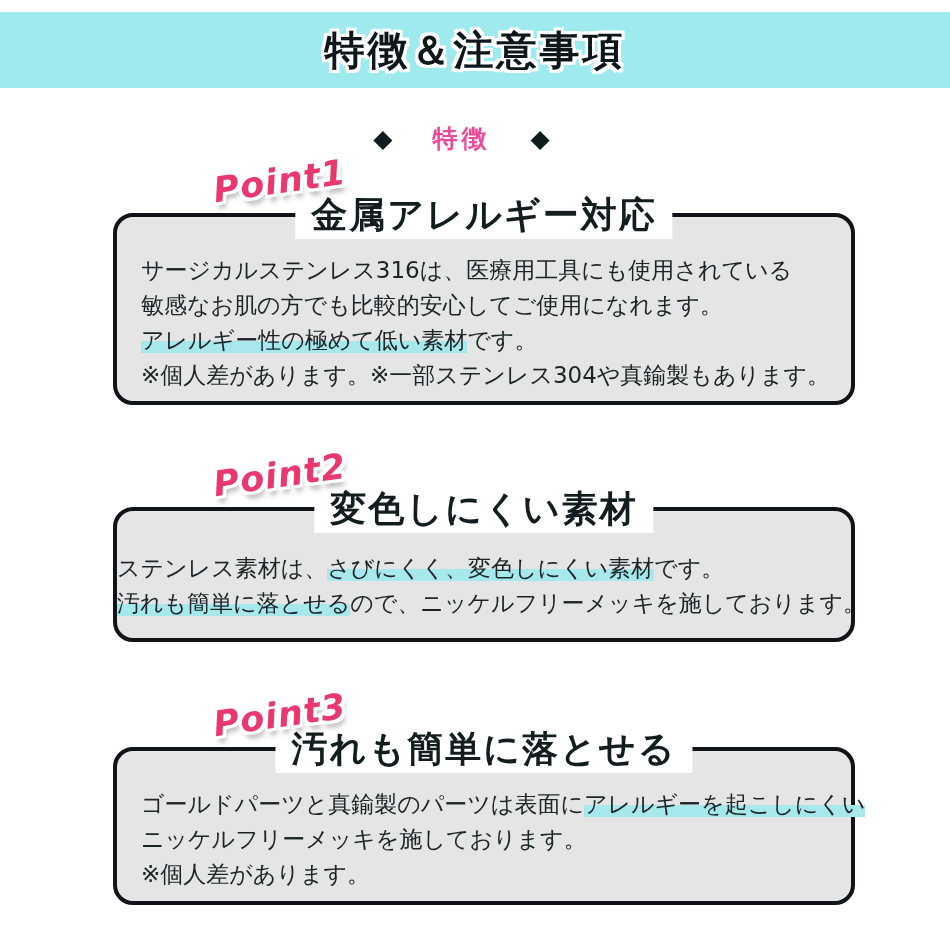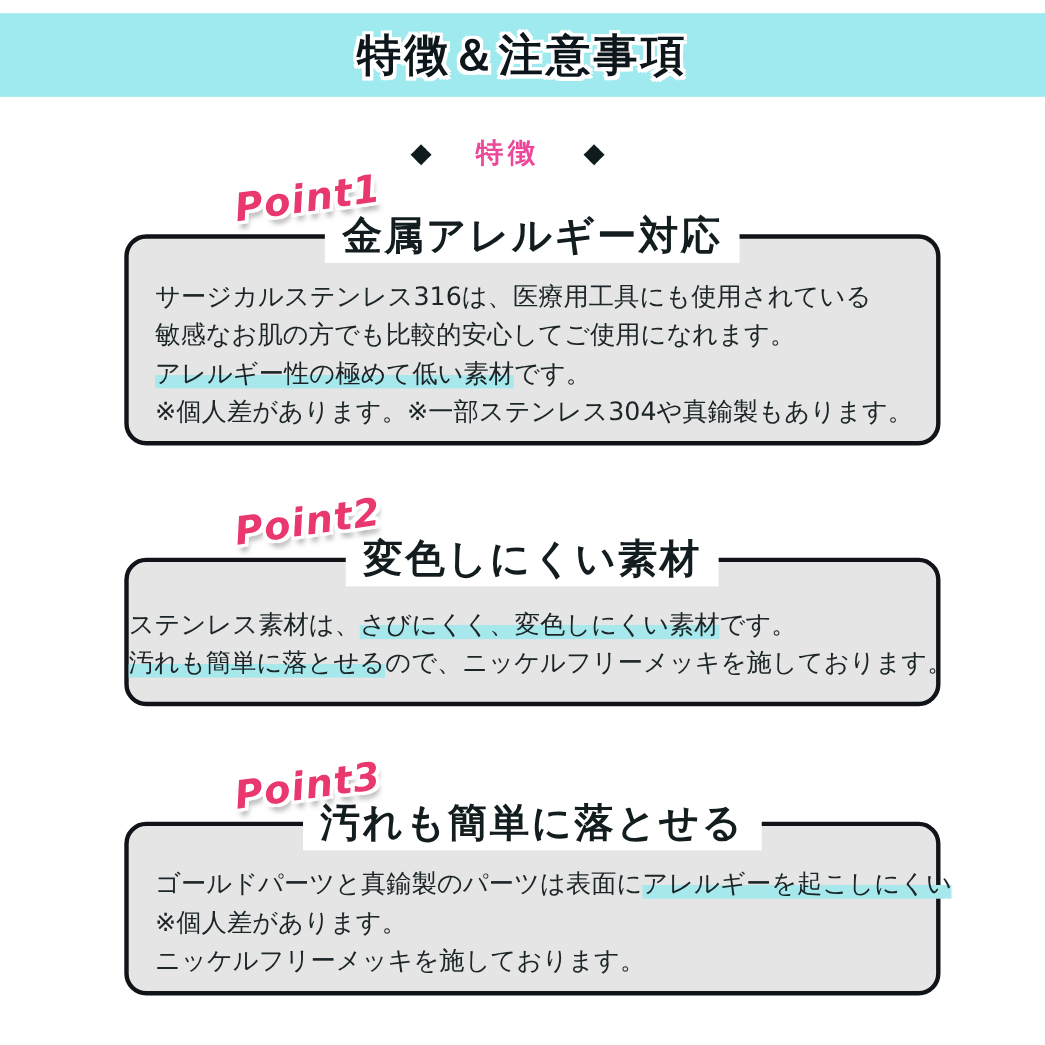--- a/index.html
+++ b/index.html
@@ -136,19 +136,19 @@
       </div>
     </div>
   </section>
 
   <section class="point-section" id="section-3">
     <div class="point-badge">Point3</div>
     <div class="box">
       <h2 class="box-title">汚れも簡単に落とせる</h2>
       <div class="box-body">
         <p class="line"><span>ゴールドパーツと真鍮製のパーツは表面に</span><span class="hl">アレルギーを起こしにくい</span></p>
+        <p class="line"><span>ニッケルフリーメッキを施しております。</span></p>
         <p class="line"><span>※個人差があります。</span></p>
-        <p class="line"><span>ニッケルフリーメッキを施しております。</span></p>
       </div>
     </div>
   </section>
 
 </div>
 
 </body></html>

